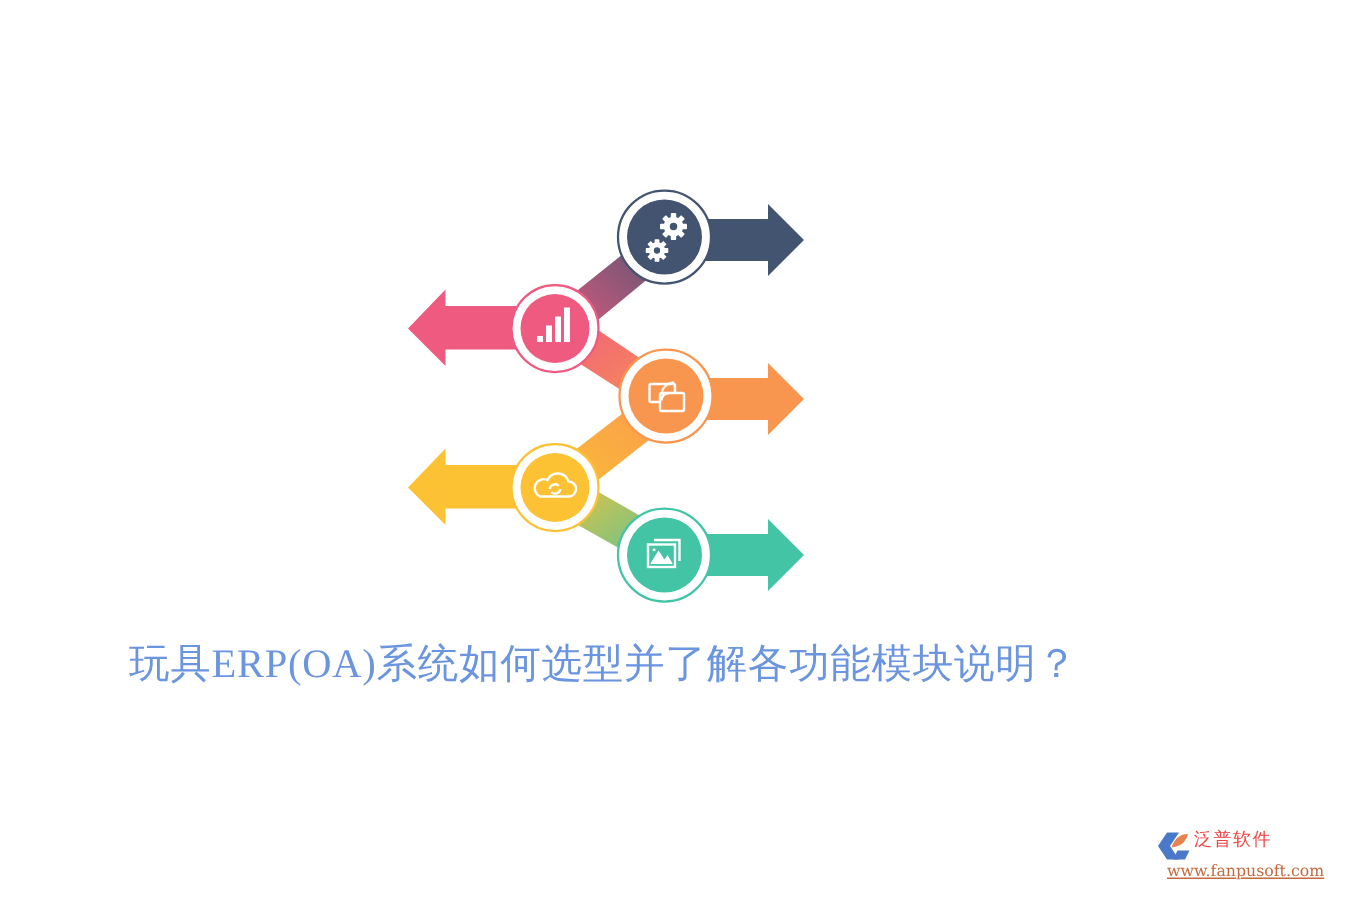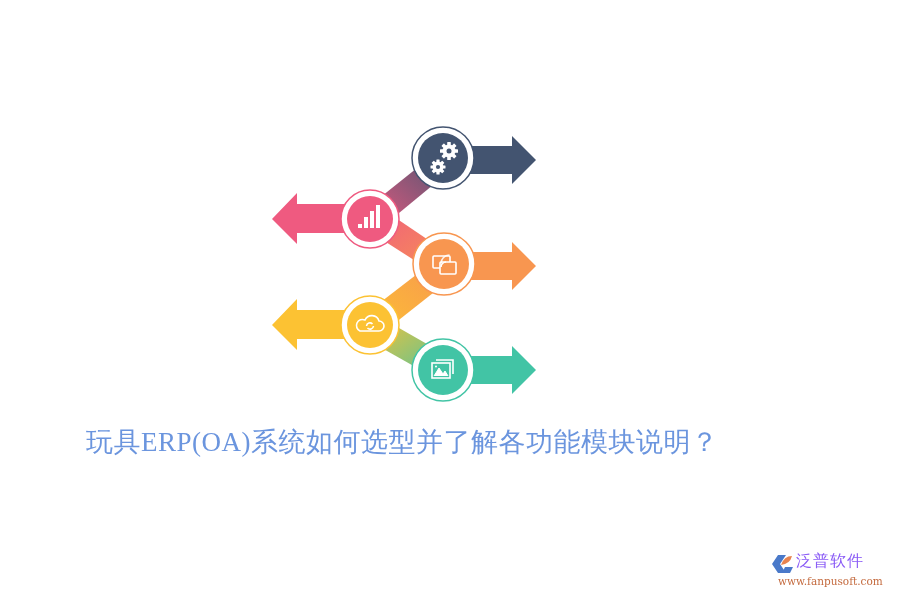--- a/index.html
+++ b/index.html
@@ -6,25 +6,25 @@
     body { width: 900px; height: 600px; position: relative; overflow: hidden; font-family: "DejaVu Serif", serif; }
     #infographic { position: absolute; left: 0; top: 0; width: 900px; height: 600px; }
     .title {
       position: absolute; left: 86px; top: 424px; width: 740px;
       font-family: Liberation Serif, serif;
       font-size: 27px; color: #6b95de; letter-spacing: 0.5px; white-space: nowrap;
     }
     .logo { position: absolute; left: 768px; top: 551px; width: 126px; height: 40px; }
     .logo-name {
       position: absolute; left: 28px; top: 0px; font-family: "DejaVu Sans", sans-serif;
-      font-size: 16px; color: #8b5cf6; letter-spacing: 1px; white-space: nowrap;
+      font-size: 12px; color: #ef4444; letter-spacing: 1px; white-space: nowrap;
     }
     .logo-url {
       position: absolute; left: 10px; top: 24px; font-family: "DejaVu Serif", serif;
-      font-size: 10.5px; color: #c46a3e; white-space: nowrap;
+      font-size: 10.5px; color: #c46a3e; white-space: nowrap; text-decoration: underline;
     }
     .logo-mark { position: absolute; left: 2px; top: 2px; width: 24px; height: 22px; }
   </style>
 </head>
 <body>
 
 <svg id="infographic" viewBox="0 0 900 600" xmlns="http://www.w3.org/2000/svg">
   <defs>
     <linearGradient id="g1" x1="0" y1="1" x2="1" y2="0">
       <stop offset="0" stop-color="#ef5a80"></stop>

